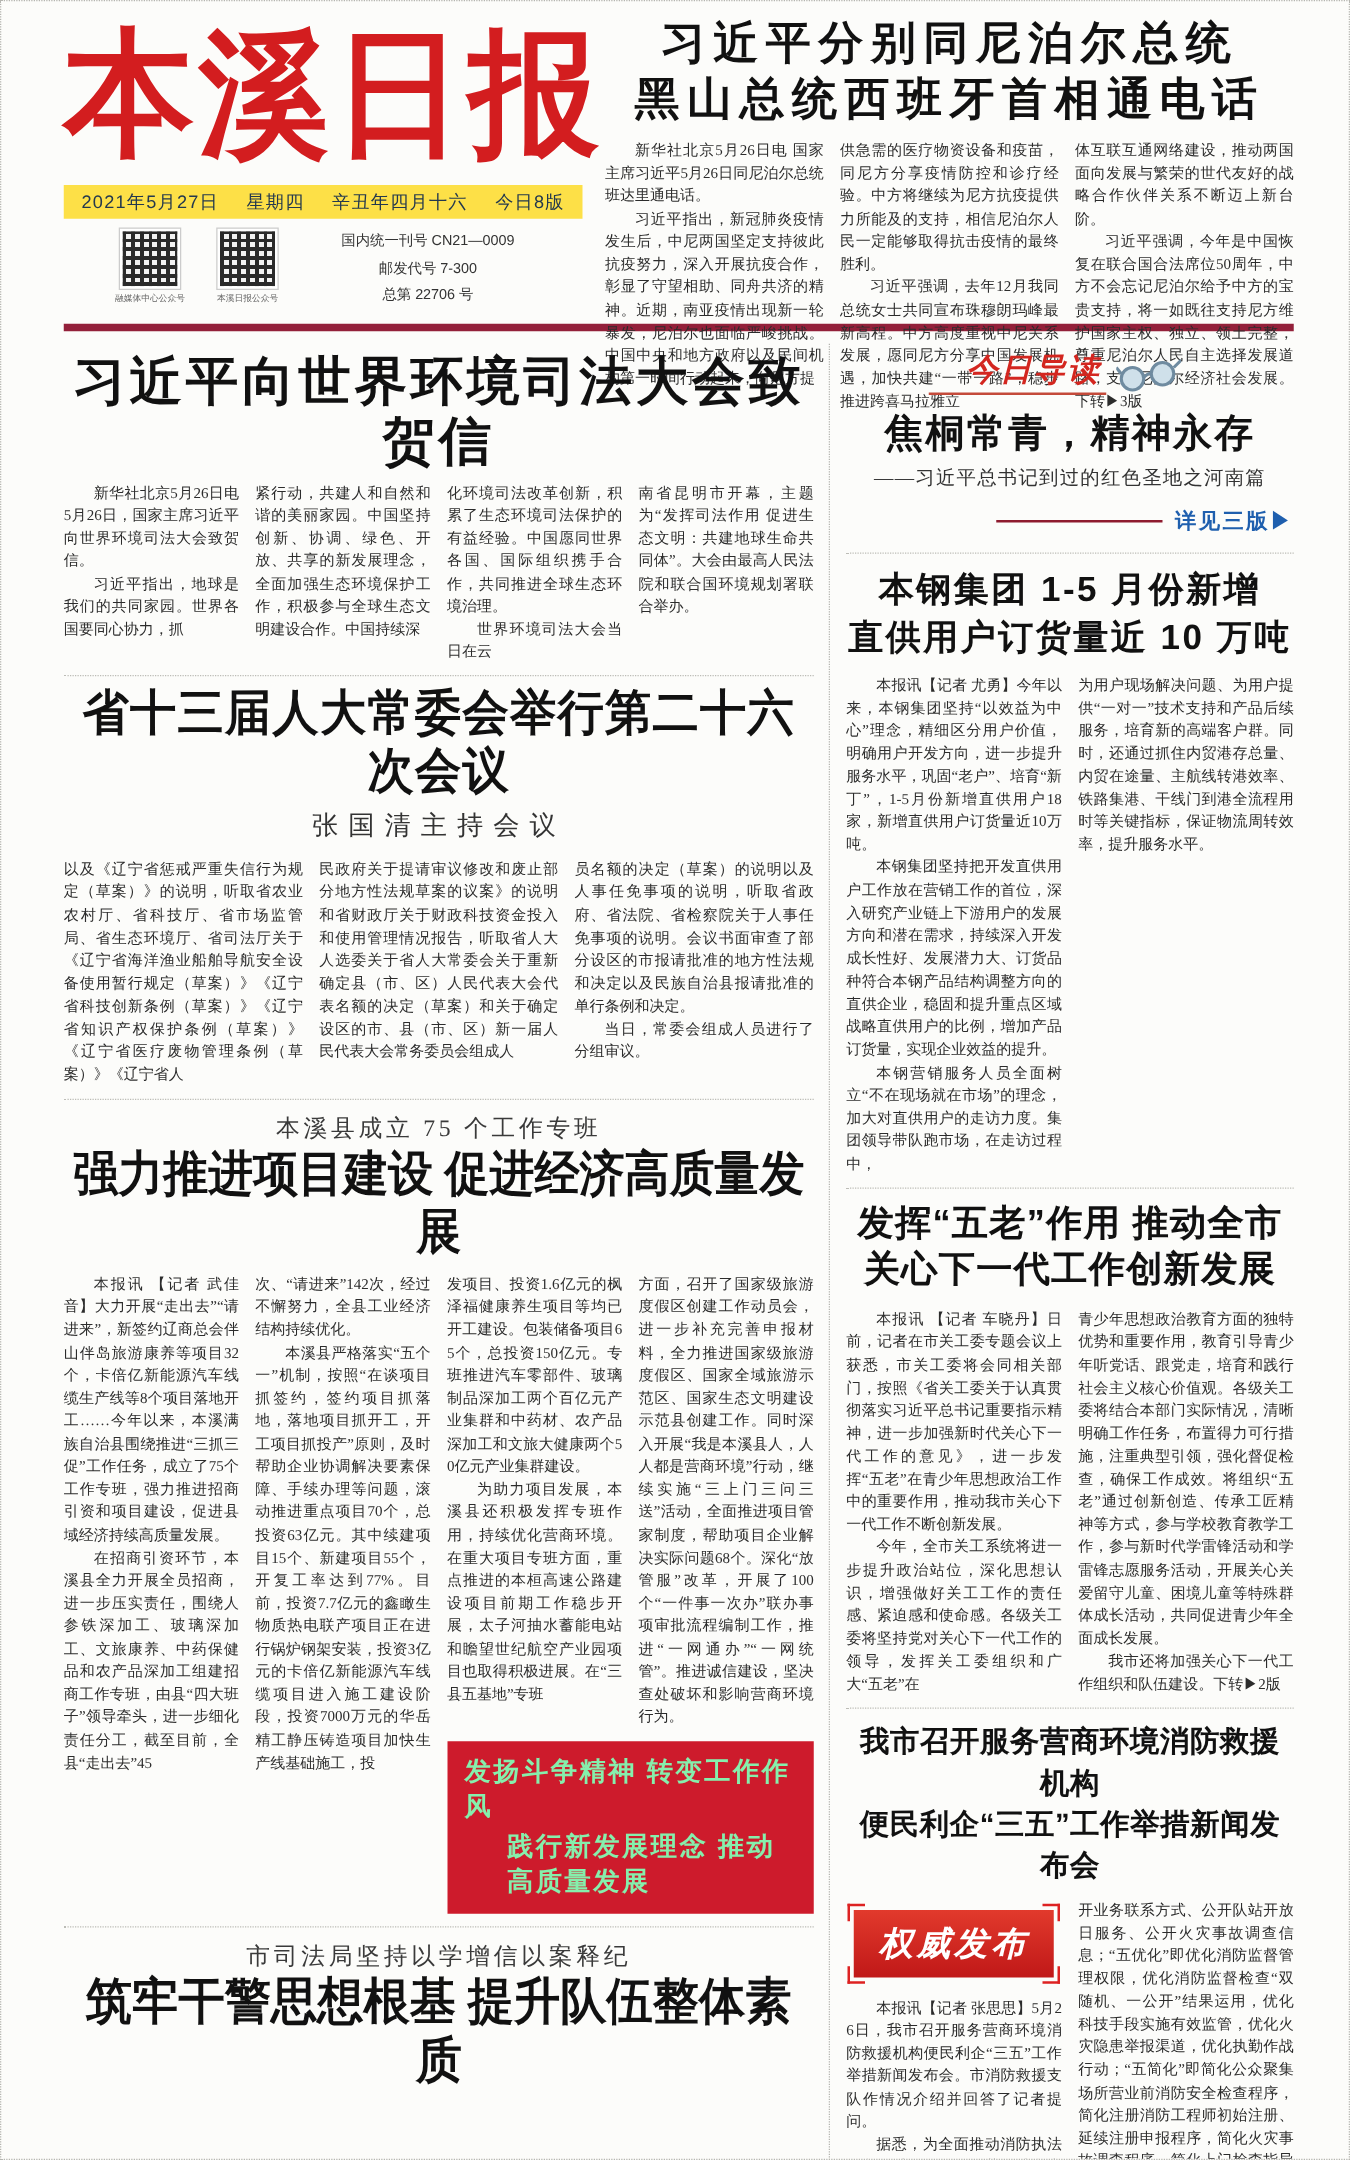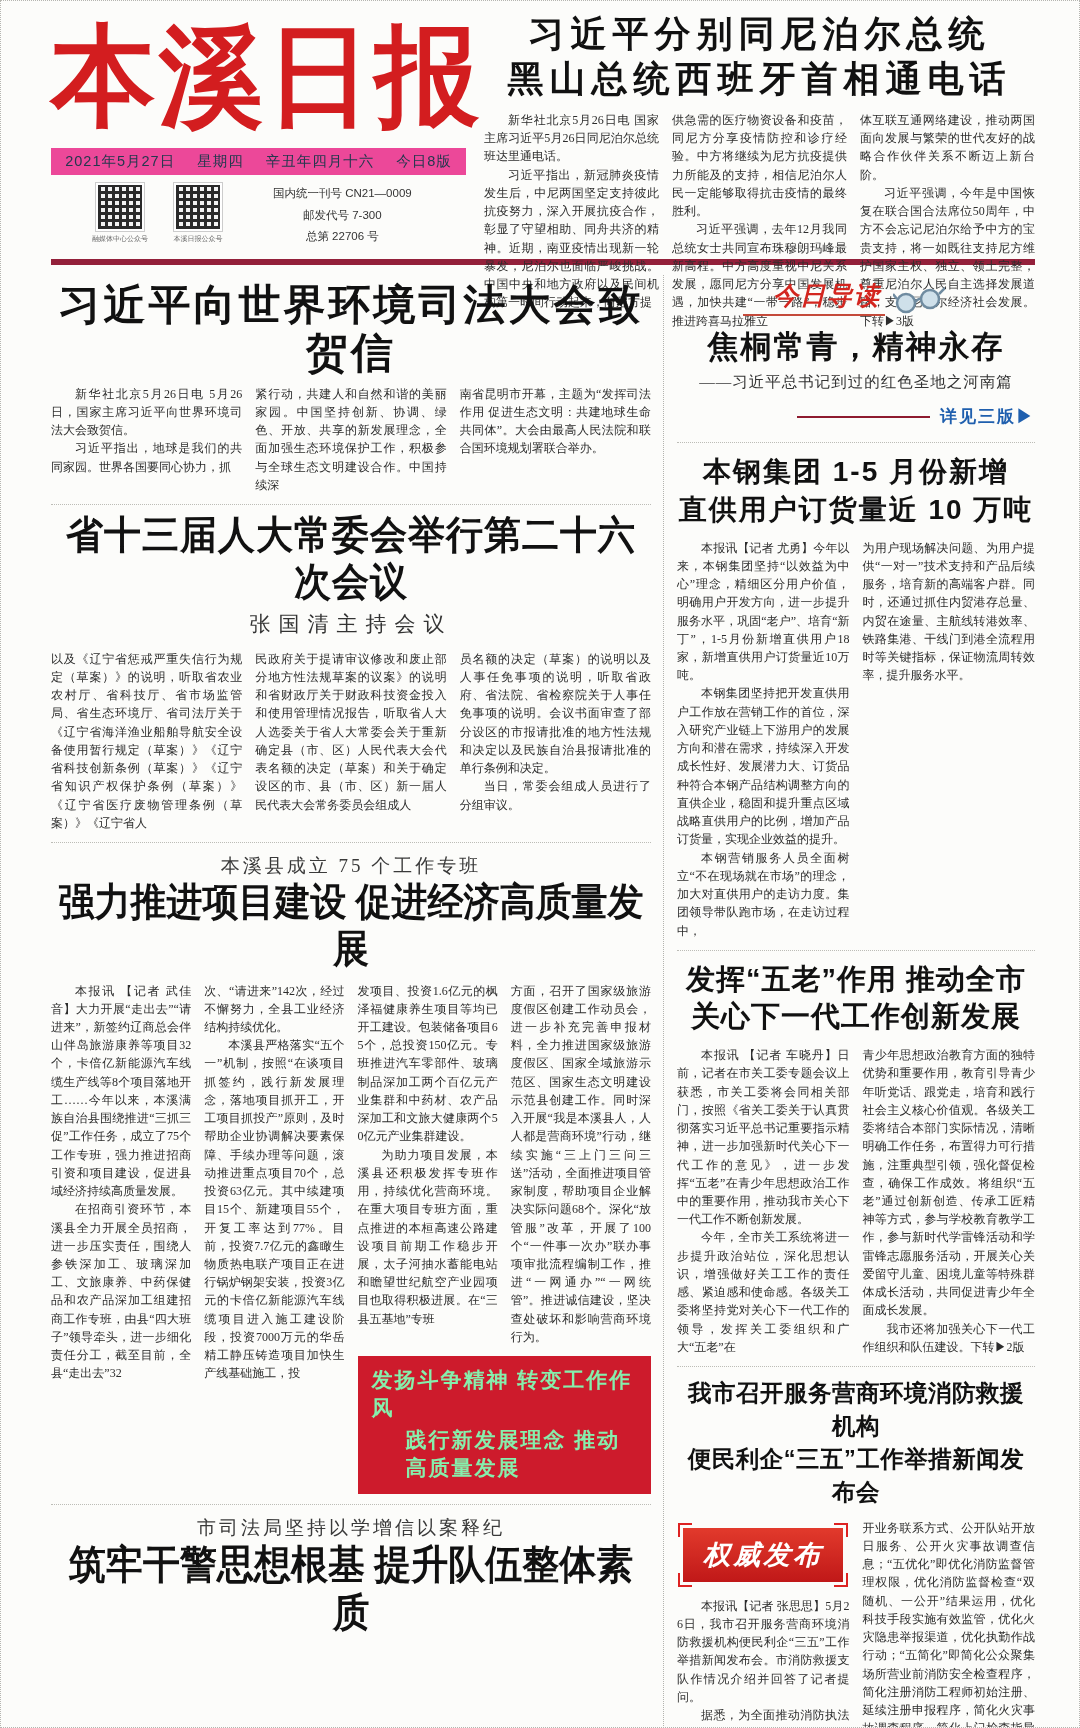--- a/index.html
+++ b/index.html
@@ -11,21 +11,21 @@
   }
   
   .header{display:flex;gap:18px;height:242px;}
   .mast-block{width:415px;flex:0 0 415px;display:flex;flex-direction:column;}
   .mast-title{
     font-family:"Liberation Serif", serif;font-weight:bold;color:#d31d1f;
     font-size:104px;line-height:1.2;letter-spacing:4px;white-space:nowrap;
     transform:scaleY(1.06);margin-top:4px;
   }
   .dateline{
-    background:#ec4899;color:#23384e;font-size:14.5px;letter-spacing:1px;
+    background:#fde047;color:#23384e;font-size:14.5px;letter-spacing:1px;
     display:flex;gap:22px;justify-content:center;padding:4px 6px;margin-top:8px;
     font-family:"Liberation Sans", sans-serif;white-space:nowrap;
   }
   .mast-bottom{display:flex;align-items:flex-start;gap:20px;margin-top:8px;padding-left:40px;}
   .qr-wrap{display:flex;flex-direction:column;align-items:center;width:58px;}
   .qr{
     width:44px;height:44px;border:2px solid #fff;outline:1px solid #ccc;
     background:
       repeating-linear-gradient(0deg,#2a2a2a 0 3px,transparent 3px 7px),
       repeating-linear-gradient(90deg,#2a2a2a 0 3px,#f2f2f2 3px 7px);
@@ -162,20 +162,24 @@
         <div class="hl-sans env-hl">习近平向世界环境司法大会致贺信</div>
         <div class="cols">
           <div class="tcol">
               <p>新华社北京5月26日电 5月26日，国家主席习近平向世界环境司法大会致贺信。</p>
               <p>习近平指出，地球是我们的共同家园。世界各国要同心协力，抓</p>
             </div>
           <div class="tcol cont">
               <p>紧行动，共建人和自然和谐的美丽家园。中国坚持创新、协调、绿色、开放、共享的新发展理念，全面加强生态环境保护工作，积极参与全球生态文明建设合作。中国持续深</p>
             </div>
           <div class="tcol cont">
+              <p>化环境司法改革创新，积累了生态环境司法保护的有益经验。中国愿同世界各国、国际组织携手合作，共同推进全球生态环境治理。</p>
+              <p>世界环境司法大会当日在云</p>
+            </div>
+          <div class="tcol cont">
               <p>南省昆明市开幕，主题为“发挥司法作用 促进生态文明：共建地球生命共同体”。大会由最高人民法院和联合国环境规划署联合举办。</p>
             </div>
         </div>
       </div>
 
       <div class="divider"></div>
 
       <div>
         <div class="hl-serif renda-hl">省十三届人大常委会举行第二十六次会议</div>
         <div class="renda-sub">张国清主持会议</div>
@@ -196,25 +200,25 @@
       <div class="divider"></div>
 
       <div>
         <div class="kicker">本溪县成立 75 个工作专班</div>
         <div class="hl-serif benxi-hl">强力推进项目建设 促进经济高质量发展</div>
         <div class="split">
           <div class="half">
             <div class="cols">
               <div class="tcol">
                   <p>本报讯 【记者 武佳音】大力开展“走出去”“请进来”，新签约辽商总会伴山伴岛旅游康养等项目32个，卡倍亿新能源汽车线缆生产线等8个项目落地开工……今年以来，本溪满族自治县围绕推进“三抓三促”工作任务，成立了75个工作专班，强力推进招商引资和项目建设，促进县域经济持续高质量发展。</p>
-                  <p>在招商引资环节，本溪县全力开展全员招商，进一步压实责任，围绕人参铁深加工、玻璃深加工、文旅康养、中药保健品和农产品深加工组建招商工作专班，由县“四大班子”领导牵头，进一步细化责任分工，截至目前，全县“走出去”32</p>
+                  <p>在招商引资环节，本溪县全力开展全员招商，进一步压实责任，围绕人参铁深加工、玻璃深加工、文旅康养、中药保健品和农产品深加工组建招商工作专班，由县“四大班子”领导牵头，进一步细化责任分工，截至目前，全县“走出去”45</p>
                 </div>
               <div class="tcol cont">
                   <p>次、“请进来”142次，经过不懈努力，全县工业经济结构持续优化。</p>
-                  <p>本溪县严格落实“五个一”机制，按照“在谈项目抓签约，践行新发展理念，落地项目抓开工，开工项目抓投产”原则，及时帮助企业协调解决要素保障、手续办理等问题，滚动推进重点项目70个，总投资63亿元。其中续建项目15个、新建项目55个，开复工率达到77%。目前，投资7.7亿元的鑫瞰生物质热电联产项目正在进行锅炉钢架安装，投资3亿元的卡倍亿新能源汽车线缆项目进入施工建设阶段，投资7000万元的华岳精工静压铸造项目加快生产线基础施工，投</p>
+                  <p>本溪县严格落实“五个一”机制，按照“在谈项目抓签约，签约项目抓落地，落地项目抓开工，开工项目抓投产”原则，及时帮助企业协调解决要素保障、手续办理等问题，滚动推进重点项目70个，总投资63亿元。其中续建项目15个、新建项目55个，开复工率达到77%。目前，投资7.7亿元的鑫瞰生物质热电联产项目正在进行锅炉钢架安装，投资3亿元的卡倍亿新能源汽车线缆项目进入施工建设阶段，投资7000万元的华岳精工静压铸造项目加快生产线基础施工，投</p>
                 </div>
             </div>
           </div>
           <div class="half">
             <div class="cols">
               <div class="tcol cont">
                   <p>发项目、投资1.6亿元的枫泽福健康养生项目等均已开工建设。包装储备项目65个，总投资150亿元。专班推进汽车零部件、玻璃制品深加工两个百亿元产业集群和中药材、农产品深加工和文旅大健康两个50亿元产业集群建设。</p>
                   <p>为助力项目发展，本溪县还积极发挥专班作用，持续优化营商环境。在重大项目专班方面，重点推进的本桓高速公路建设项目前期工作稳步开展，太子河抽水蓄能电站和瞻望世纪航空产业园项目也取得积极进展。在“三县五基地”专班</p>
                 </div>
               <div class="tcol cont">

